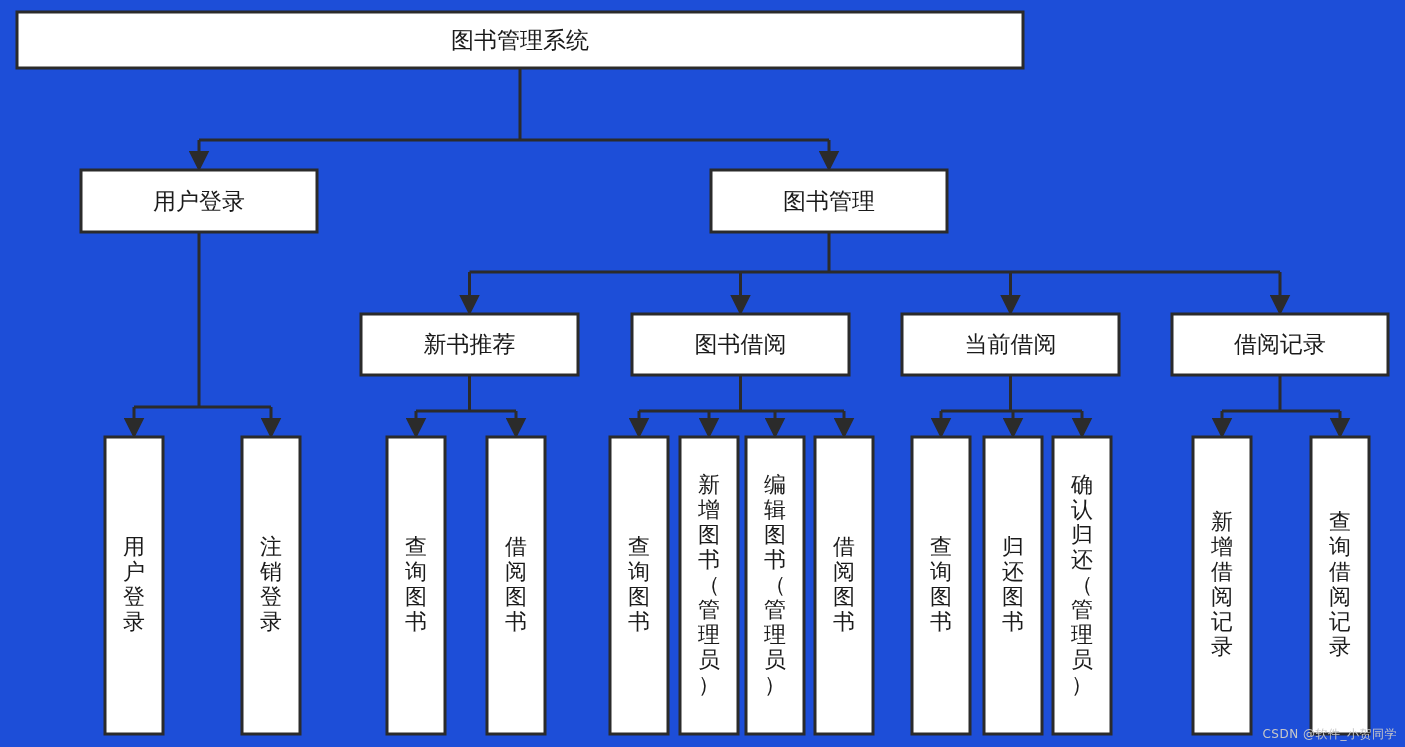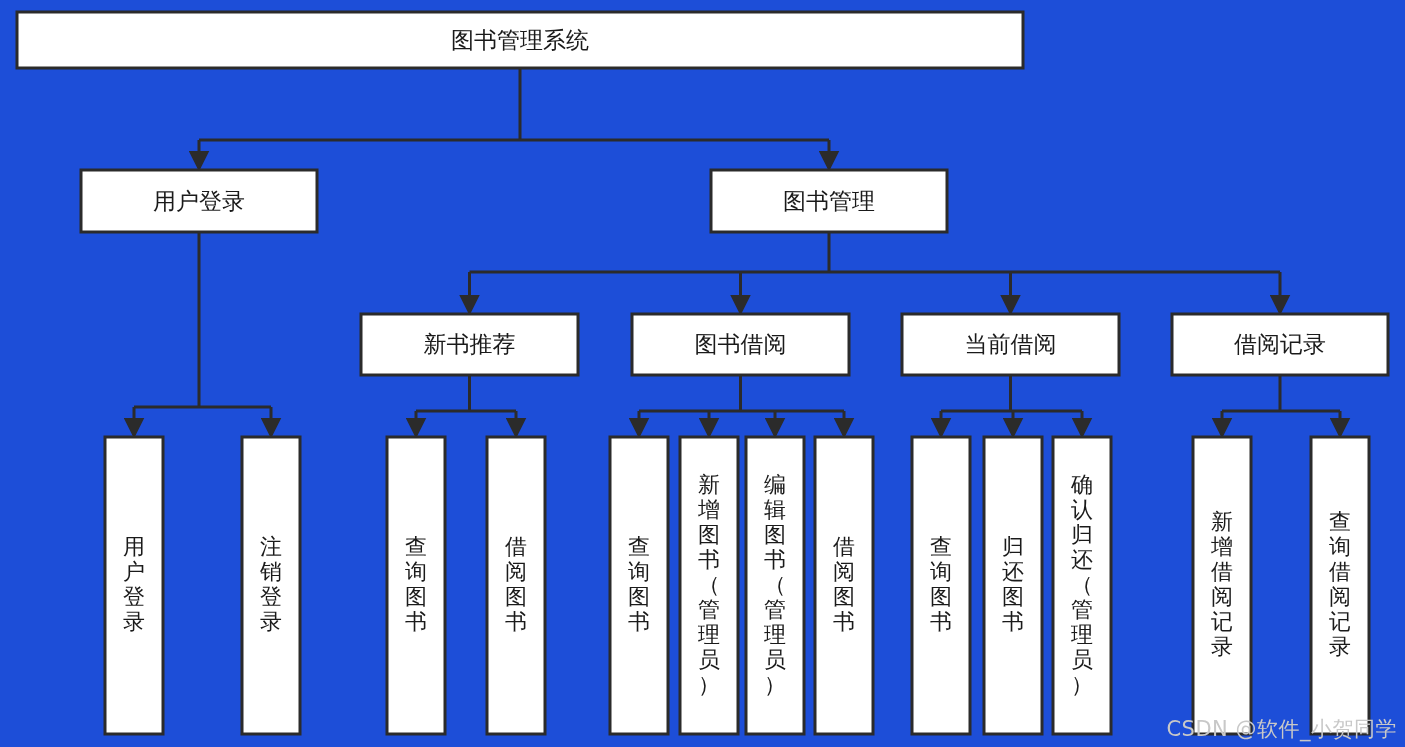--- a/index.html
+++ b/index.html
@@ -8,21 +8,21 @@
   #stage{position:relative;width:1405px;height:747px;background:#1d4ed8;}
   svg#diagram{position:absolute;left:0;top:0;width:1405px;height:747px;}
   .node-rect{fill:#ffffff;stroke:#2b2b2b;stroke-width:3;}
   .edge{stroke:#2b2b2b;stroke-width:3;fill:none;}
   .node-label{font-family:"DejaVu Sans","Liberation Sans",sans-serif;
               fill:#1a1a1a;font-size:23px;text-anchor:middle;
               dominant-baseline:middle;}
   .node-label-v{font-family:"DejaVu Sans","Liberation Sans",sans-serif;
               fill:#1a1a1a;font-size:22px;text-anchor:middle;}
   .watermark{position:absolute;right:8px;bottom:4px;color:#c8c8c8;
-             font-size:21px;font-family:"DejaVu Sans","Liberation Sans",sans-serif;
+             font-size:12px;font-family:"DejaVu Sans","Liberation Sans",sans-serif;
              white-space:nowrap;letter-spacing:0.5px;}
 </style>
 </head>
 <body>
 
 <div id="stage">
   <svg id="diagram" viewBox="0 0 1405 747">
     <defs>
       <marker id="arrow" viewBox="0 0 12 12" refX="10" refY="6" markerWidth="7" markerHeight="7" orient="auto-start-reverse">
         <path d="M 0 0 L 12 6 L 0 12 z" fill="#2b2b2b"></path>

